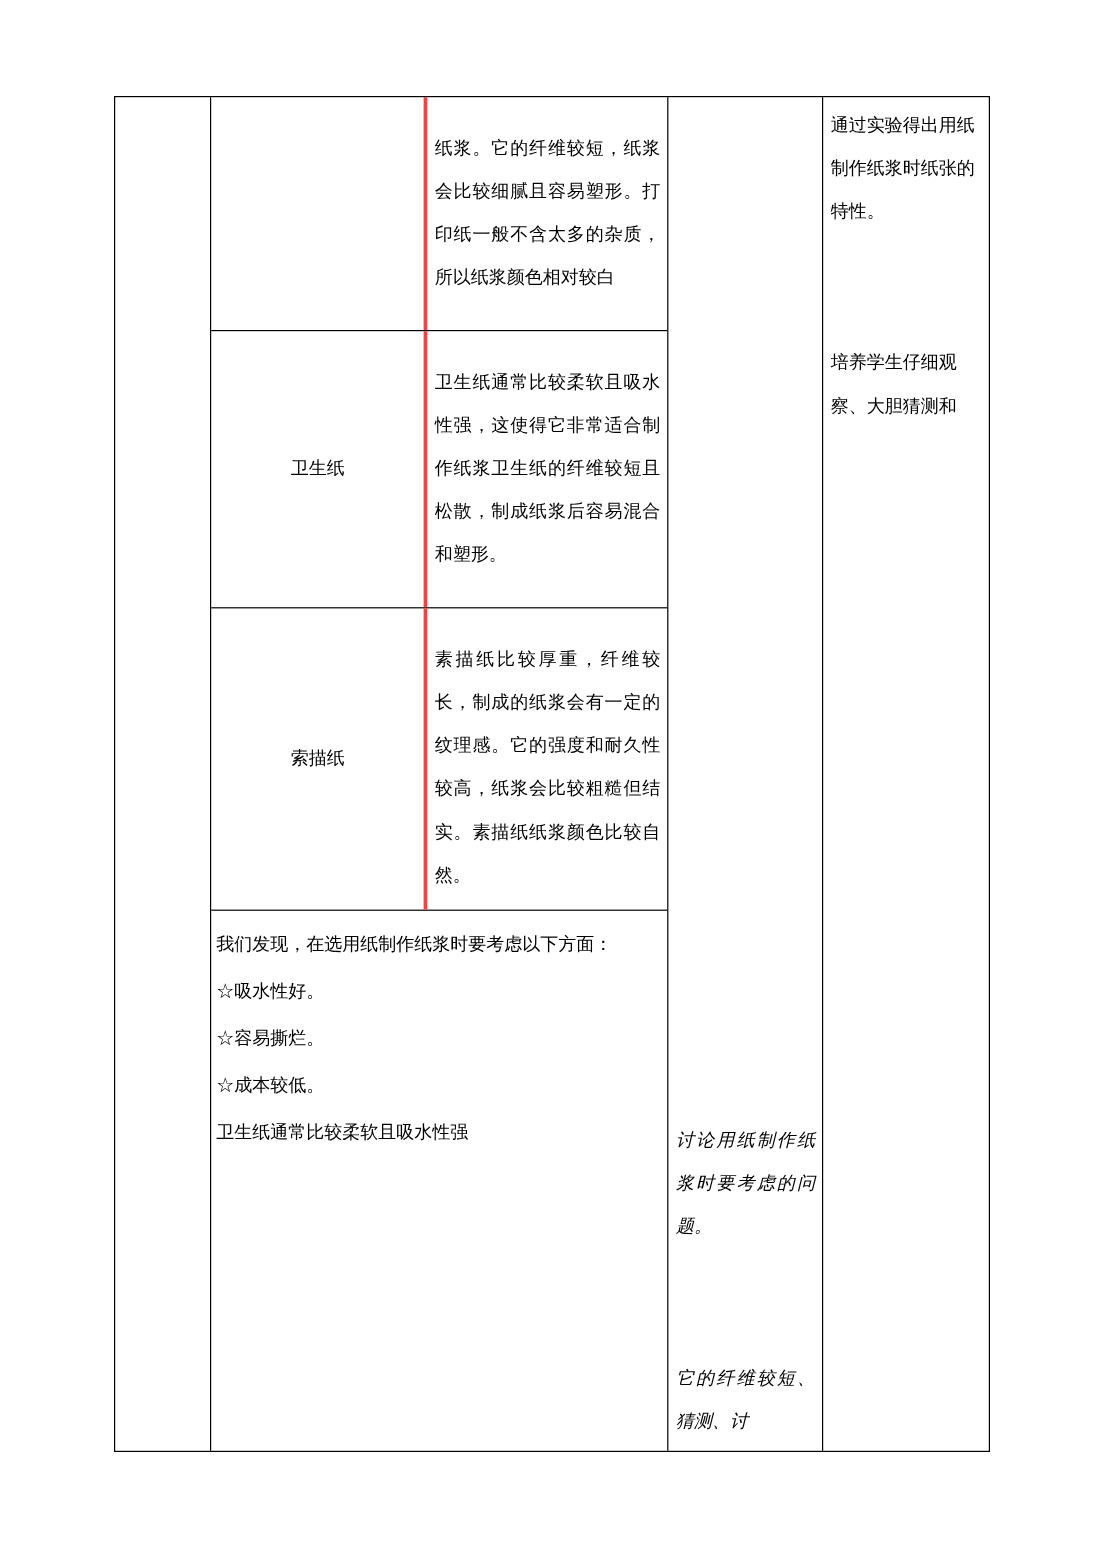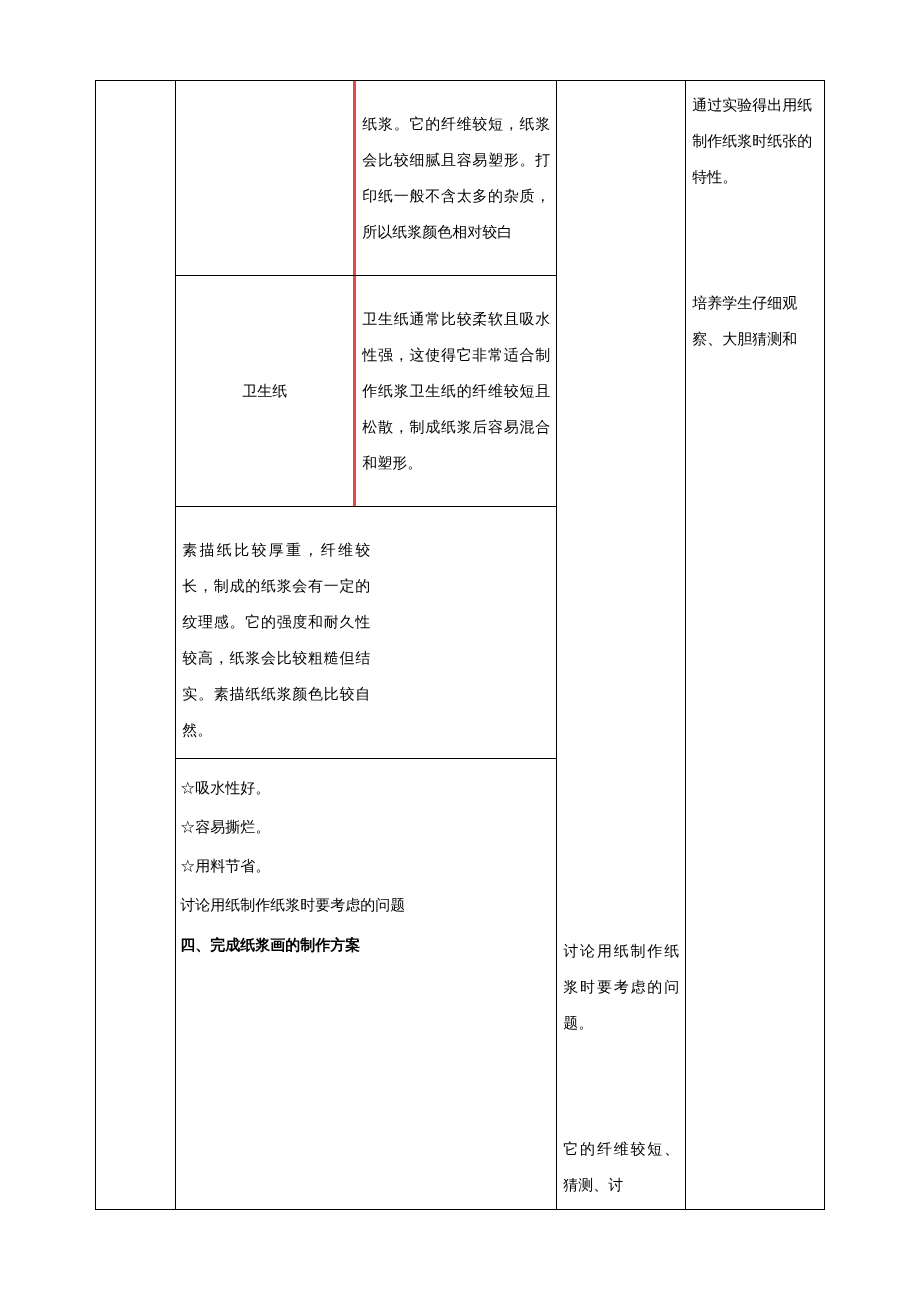--- a/index.html
+++ b/index.html
@@ -40,20 +40,21 @@
   .col-right1 {
     width: 130px;
     border-left: 1px solid #000;
     padding: 6px 6px;
     box-sizing: border-box;
     display: flex;
     flex-direction: column;
     justify-content: flex-end;
     text-align: justify;
     text-justify: inter-ideograph;
+    font-style: italic;
   }
   .col-right2 {
     width: 140px;
     border-left: 1px solid #000;
     padding: 6px 6px;
     box-sizing: border-box;
     display: flex;
     flex-direction: column;
   }
   .inner-table {
@@ -117,31 +118,32 @@
           <div class="inner-name"></div>
           <div class="inner-desc">纸浆。它的纤维较短，纸浆会比较细腻且容易塑形。打印纸一般不含太多的杂质，所以纸浆颜色相对较白</div>
         </div>
 
         <div class="inner-row">
           <div class="inner-name">卫生纸</div>
           <div class="inner-desc">卫生纸通常比较柔软且吸水性强，这使得它非常适合制作纸浆卫生纸的纤维较短且松散，制成纸浆后容易混合和塑形。</div>
         </div>
 
         <div class="inner-row">
+          <div class="inner-name">索描纸</div>
           <div class="inner-desc last">素描纸比较厚重，纤维较长，制成的纸浆会有一定的纹理感。它的强度和耐久性较高，纸浆会比较粗糙但结实。素描纸纸浆颜色比较自然。</div>
         </div>
 
       </div>
 
       <div class="below-table">
+        <p>我们发现，在选用纸制作纸浆时要考虑以下方面：</p>
         <p>☆吸水性好。</p>
         <p>☆容易撕烂。</p>
-        <p>☆用料节省。</p>
-        <p>讨论用纸制作纸浆时要考虑的问题</p>
-        <p class="heading">四、完成纸浆画的制作方案</p>
+        <p>☆成本较低。</p>
+        <p>卫生纸通常比较柔软且吸水性强</p>
       </div>
     </div>
 
     <div class="col-right1">
       <div class="r1-block">讨论用纸制作纸浆时要考虑的问题。</div>
       <div class="rblock-last">它的纤维较短、猜测、讨</div>
     </div>
 
     <div class="col-right2">
       <div class="r1-block">通过实验得出用纸制作纸浆时纸张的特性。</div>

